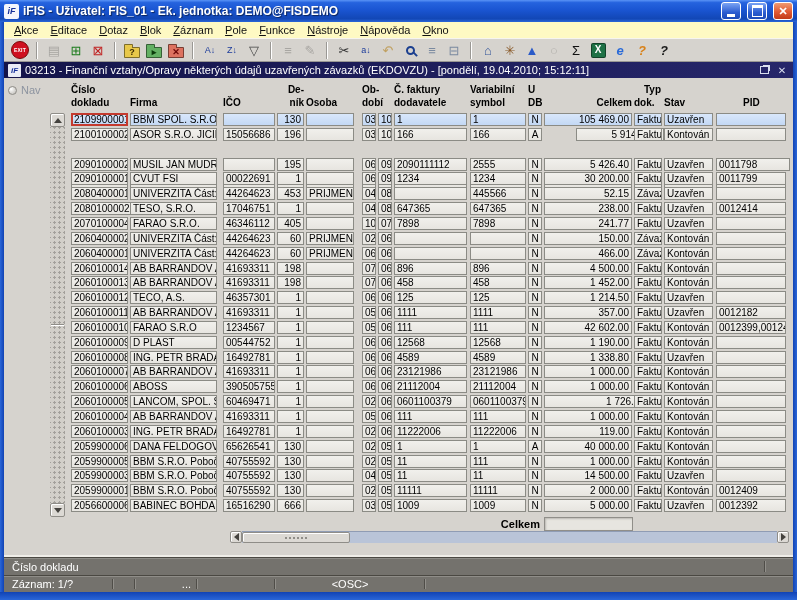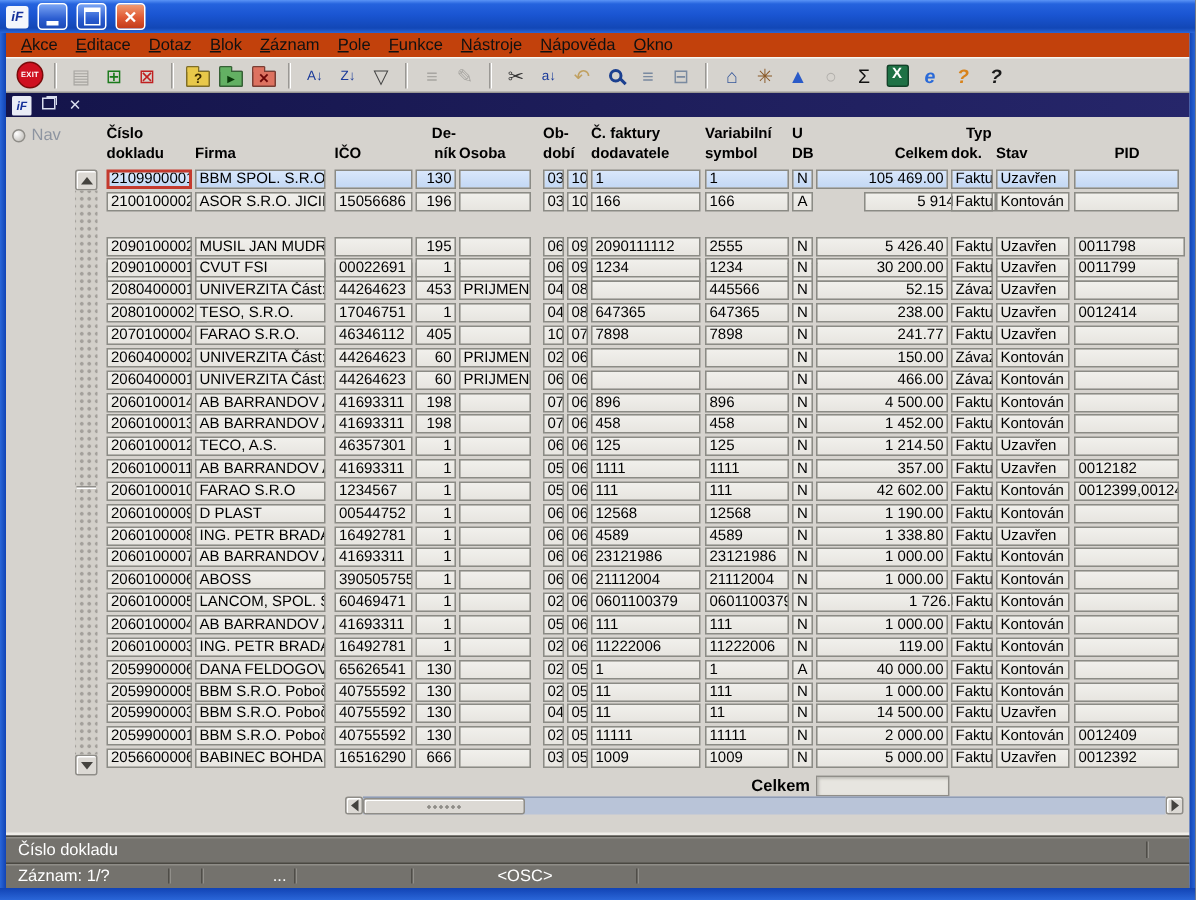--- a/index.html
+++ b/index.html
@@ -19,21 +19,21 @@
   .btn-min,.btn-max{background:linear-gradient(180deg,#7aa4f4,#2a5cd0 60%,#1c4ab8);}
   .btn-close{background:linear-gradient(180deg,#f09b72,#e05a34 55%,#c23a18);}
   .btn-min::after{content:'';width:8px;height:3px;background:#fff;margin-top:9px;}
   .btn-max::after{content:'';width:9px;height:8px;border:1px solid #fff;border-top:3px solid #fff;}
   .btn-close::after{content:'\2715';}
   .edge-l,.edge-r{position:absolute;top:22px;bottom:0;width:4px;background:linear-gradient(90deg,#2a66d8,#1143b4);z-index:50;}
   .edge-l{left:0;} .edge-r{right:0;background:linear-gradient(90deg,#1143b4,#2a66d8);}
   .edge-b{position:absolute;left:0;right:0;bottom:0;height:8px;background:linear-gradient(180deg,#1143b4,#2a66d8);z-index:50;}
 
   
-  .menubar{position:absolute;left:4px;right:4px;top:22px;height:16px;background:#c2410c;
+  .menubar{position:absolute;left:4px;right:4px;top:22px;height:16px;background:#fef9c3;
     display:flex;align-items:center;padding-left:4px;font-size:11px;color:#111;}
   .menu-item{padding:0 6px;white-space:nowrap;}
   .menu-item u{text-decoration:underline;}
 
   
   .toolbar{position:absolute;left:4px;right:4px;top:38px;height:24px;background:#d6d3ce;
     border-top:1px solid #f6f4f0;border-bottom:1px solid #9a9894;
     display:flex;align-items:center;padding-left:6px;gap:2px;}
   .tb-btn{width:20px;height:20px;display:flex;align-items:center;justify-content:center;
     font-size:13px;line-height:1;flex:0 0 auto;}
@@ -122,20 +122,21 @@
   .seg-last::after,.seg-last::before{display:none;}
   .pl8{padding-left:8px;} .pr6{justify-content:flex-end;padding-right:6px;}
 </style>
 </head>
 <body>
 
 <div id="app">
 
   <div class="titlebar">
     <span class="app-icon">iF</span>
+    <span class="title-text">iFIS - Uživatel: FIS_01 - Ek. jednotka: DEMO@FISDEMO</span>
     <span class="win-btn btn-min"></span>
     <span class="win-btn btn-max"></span>
     <span class="win-btn btn-close"></span>
   </div>
 
   <div class="menubar" id="menubar">
       <span class="menu-item"><u>A</u>kce</span>
       <span class="menu-item"><u>E</u>ditace</span>
       <span class="menu-item"><u>D</u>otaz</span>
       <span class="menu-item"><u>B</u>lok</span>
@@ -238,20 +239,21 @@
       <div class="tb-btn">
         <span style="color: rgb(216, 130, 26); font-weight: bold; font-style: italic;">?</span>
       </div>
       <div class="tb-btn">
         <span style="color: rgb(26, 26, 26); font-weight: bold; font-style: italic;">?</span>
       </div>
     </div>
 
   <div class="mdi-bar">
     <span class="mdi-icon">iF</span>
+    <span class="mdi-title">03213 - Finanční vztahy/Opravy některých údajů uzavřených závazků (EKDOVZU) - [pondělí, 19.04.2010; 15:12:11]</span>
     <span class="mdi-btn mdi-restore"></span>
     <span class="mdi-btn mdi-close"></span>
   </div>
 
   <div class="content">
     <div class="nav">
       <span class="nav-dot"></span>
       <span>Nav</span>
     </div>
 

